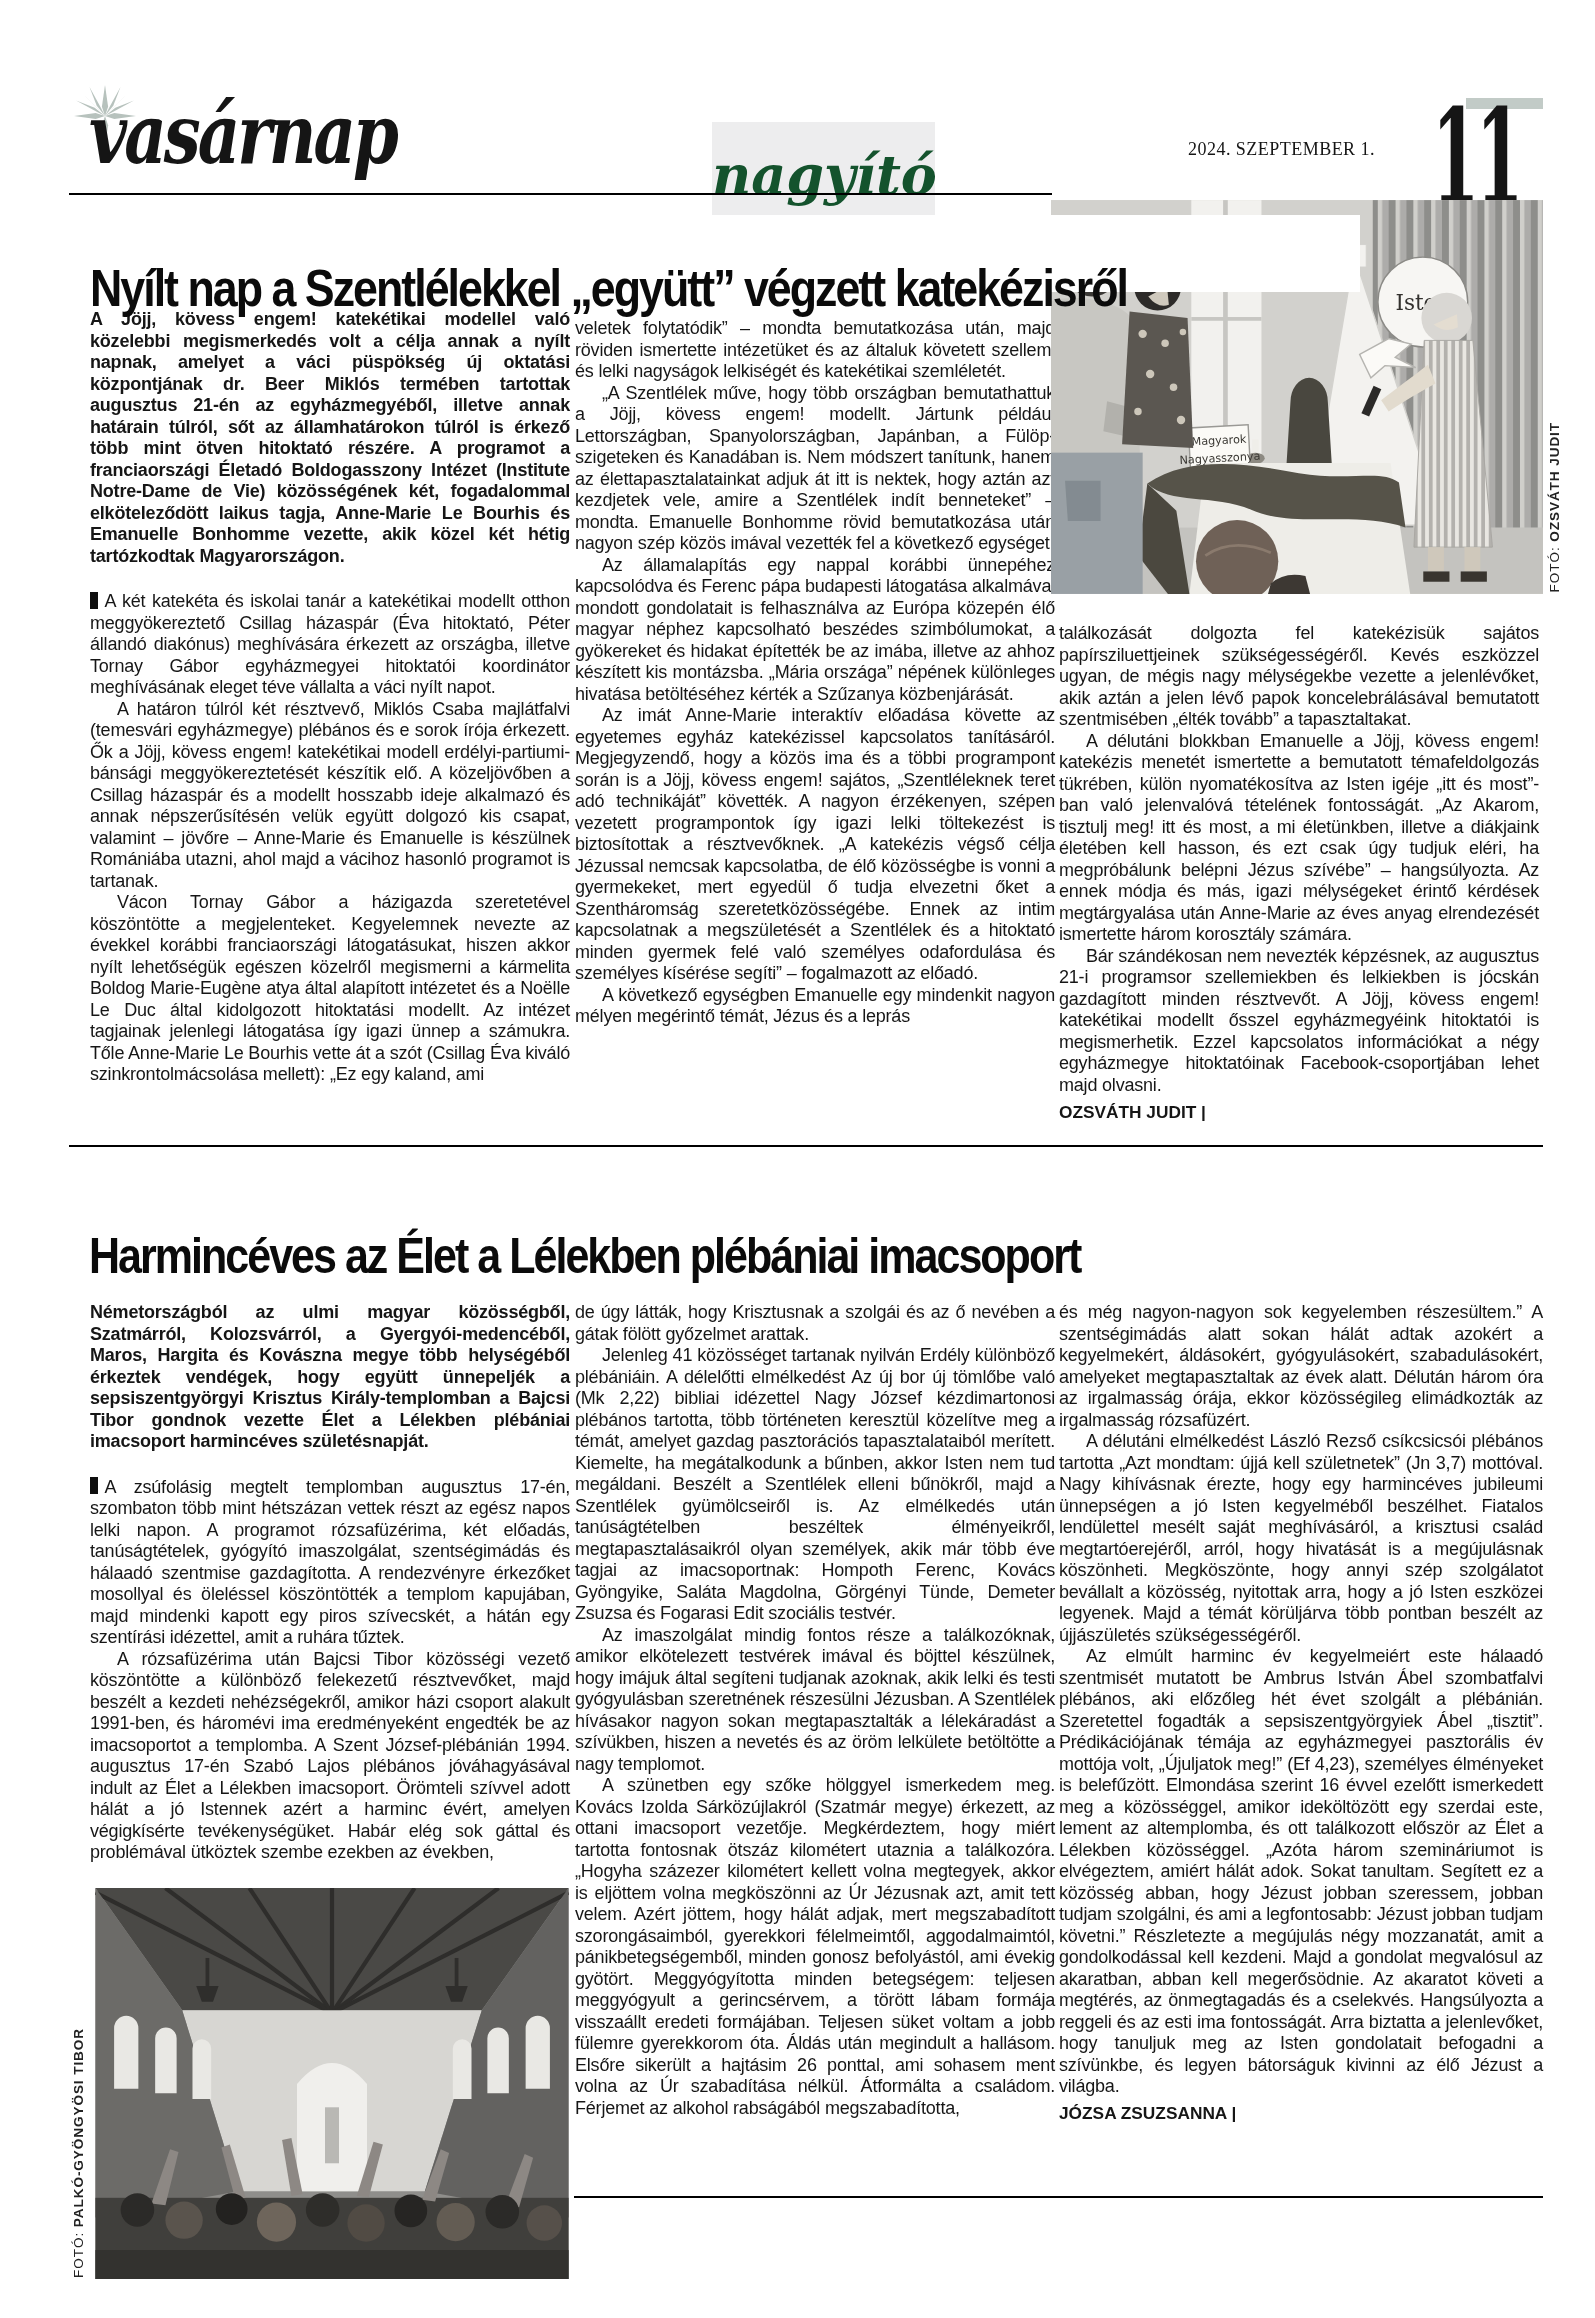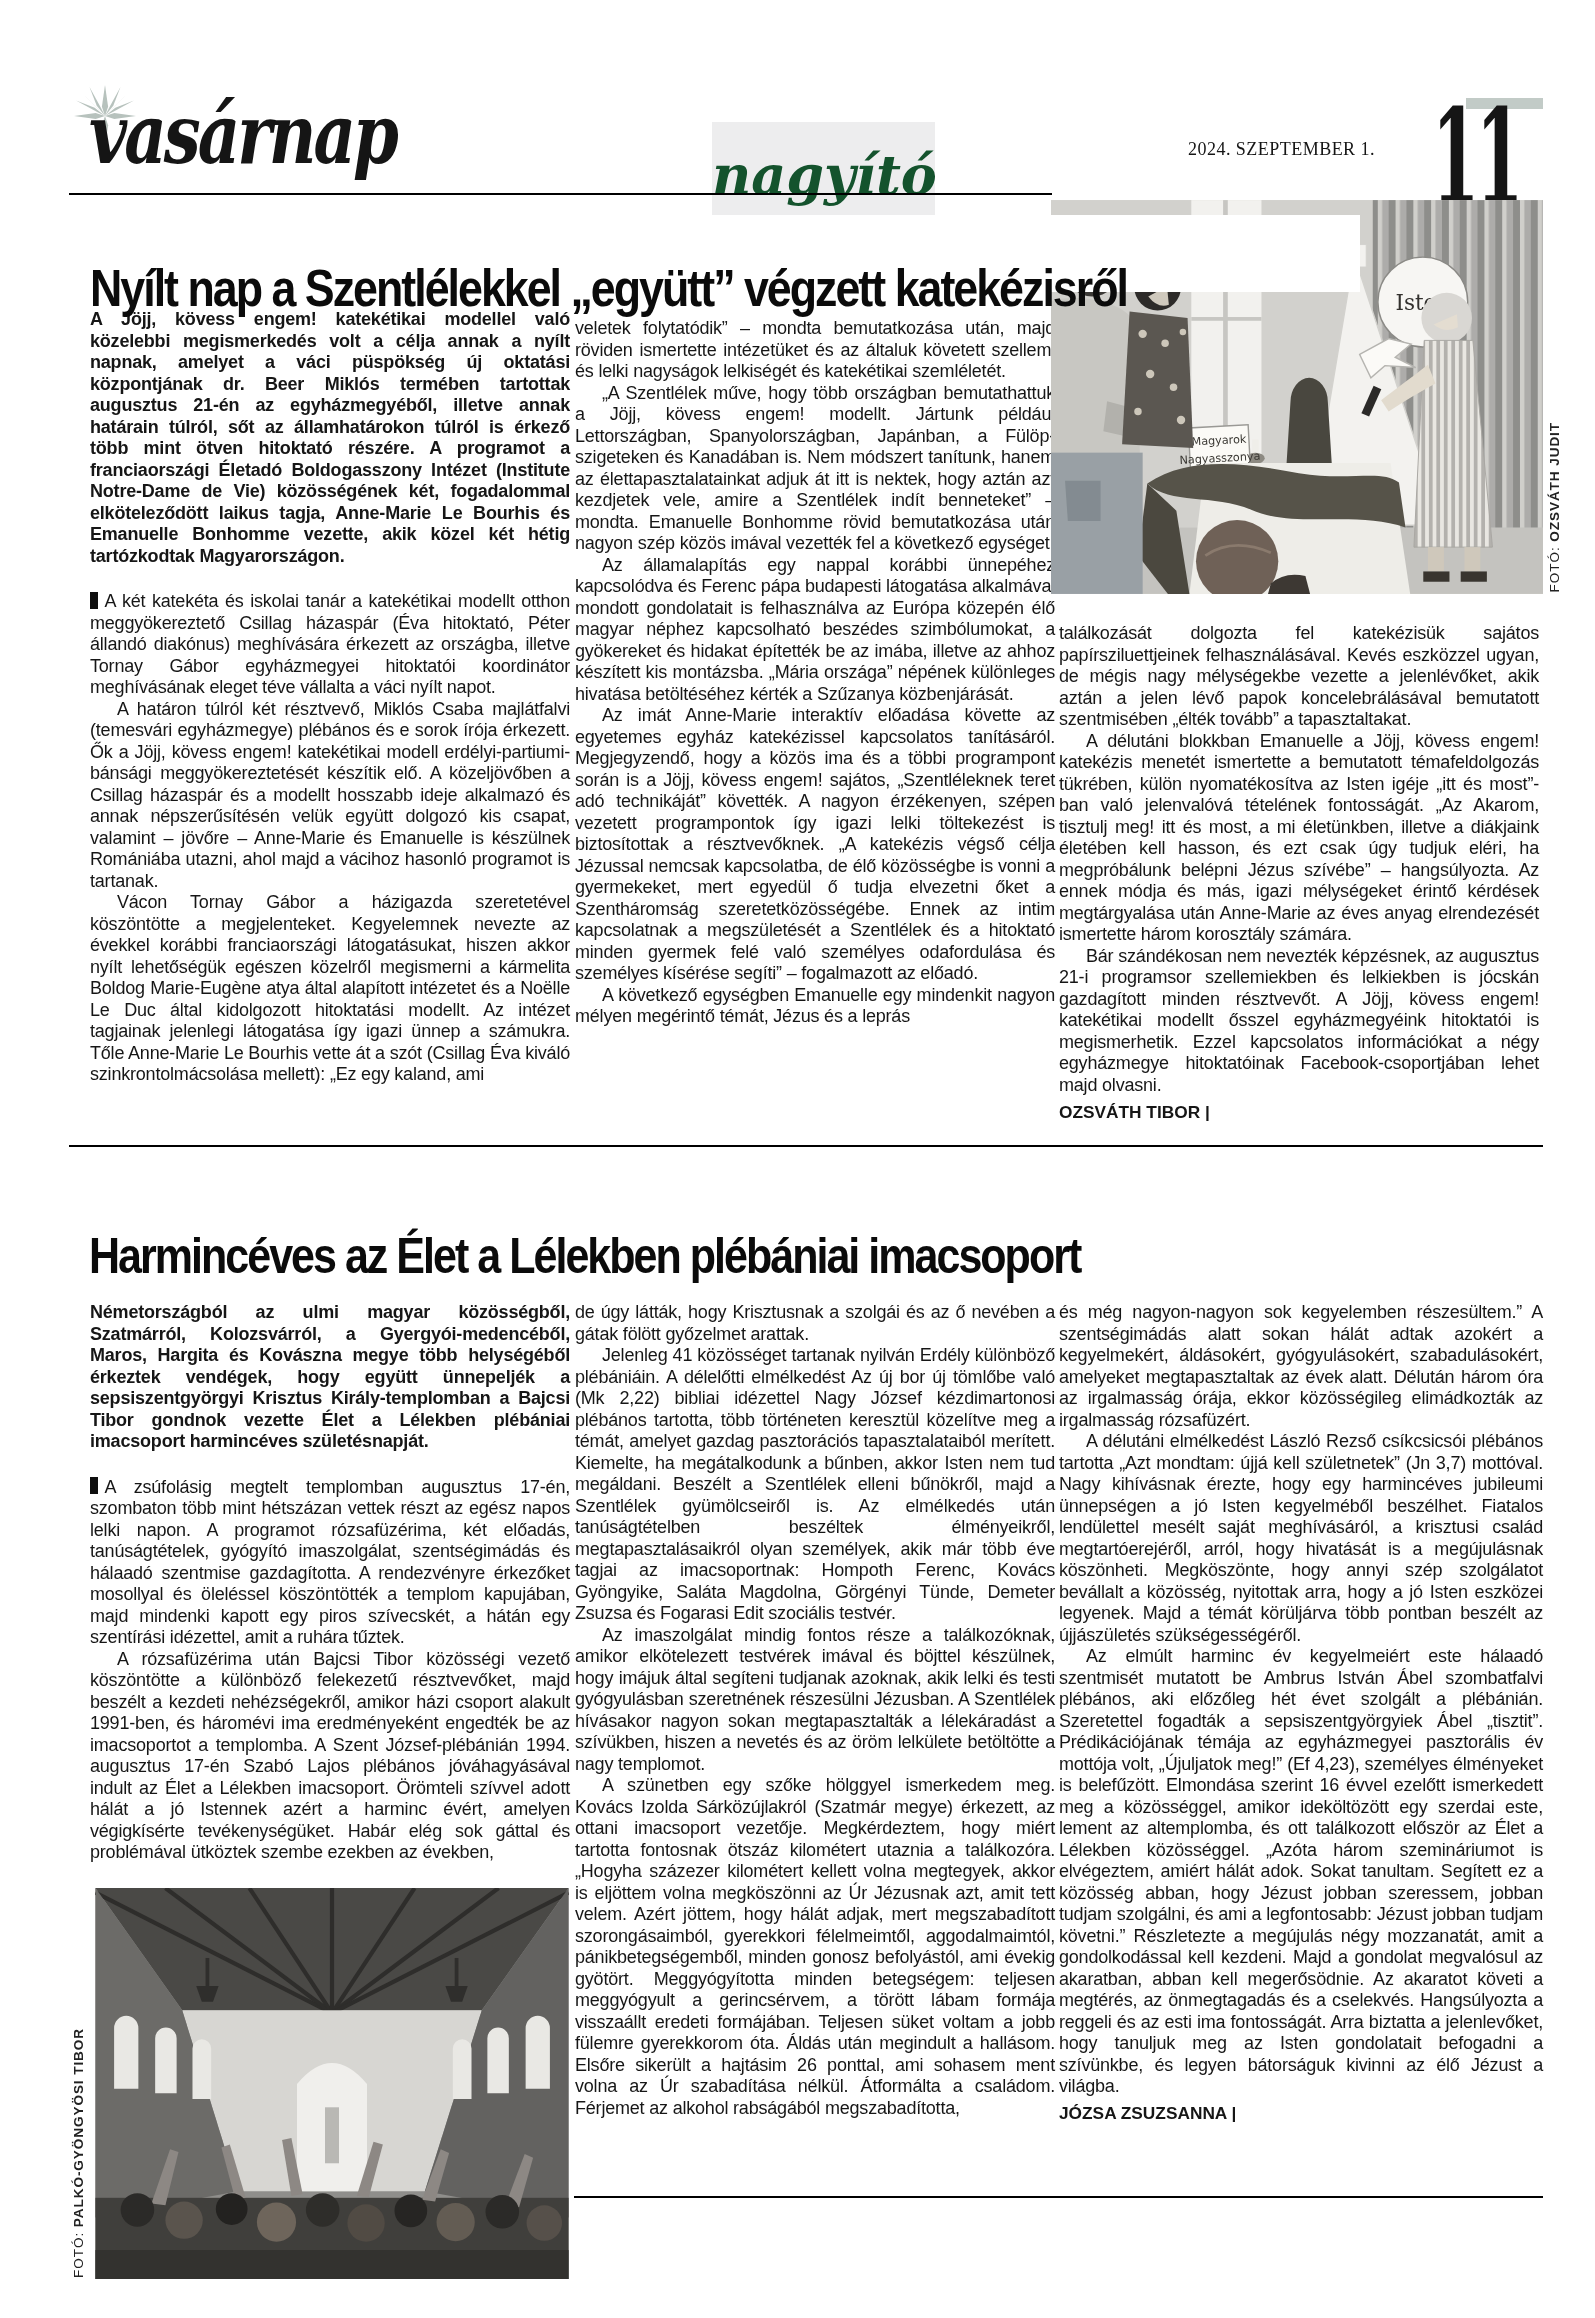--- a/index.html
+++ b/index.html
@@ -198,25 +198,25 @@
     <div>
         <p class="para cont">veletek folytatódik” – mondta bemutatkozása után, majd röviden ismertette intézetüket és az általuk követett szellemi és lelki nagyságok lelkiségét és katekétikai szemléletét.</p>
         <p class="para indent">„A Szentlélek műve, hogy több országban bemutathattuk a Jöjj, kövess engem! modellt. Jártunk például Lettországban, Spanyolországban, Japánban, a Fülöp-szigeteken és Kanadában is. Nem módszert tanítunk, hanem az élettapasztalatainkat adjuk át itt is nektek, hogy aztán azt kezdjetek vele, amire a Szentlélek indít benneteket” – mondta. Emanuelle Bonhomme rövid bemutatkozása után nagyon szép közös imával vezették fel a következő egységet.</p>
         <p class="para indent">Az államalapítás egy nappal korábbi ünnepéhez kapcsolódva és Ferenc pápa budapesti látogatása alkalmával mondott gondolatait is felhasználva az Európa közepén élő magyar néphez kapcsolható beszédes szimbólumokat, a gyökereket és hidakat építették be az imába, illetve az ahhoz készített kis montázsba. „Mária országa” népének különleges hivatása betöltéséhez kérték a Szűzanya közbenjárását.</p>
         <p class="para indent">Az imát Anne-Marie interaktív előadása követte az egyetemes egyház katekézissel kapcsolatos tanításáról. Megjegyzendő, hogy a közös ima és a többi programpont során is a Jöjj, kövess engem! sajátos, „Szentléleknek teret adó technikáját” követték. A nagyon érzékenyen, szépen vezetett programpontok így igazi lelki töltekezést is biztosítottak a résztvevőknek. „A katekézis végső célja Jézussal nemcsak kapcsolatba, de élő közösségbe is vonni a gyermekeket, mert egyedül ő tudja elvezetni őket a Szentháromság szeretetközösségébe. Ennek az intim kapcsolatnak a megszületését a Szentlélek és a hitoktató minden gyermek felé való személyes odafordulása és személyes kísérése segíti” – fogalmazott az előadó.</p>
         <p class="para indent">A következő egységben Emanuelle egy mindenkit nagyon mélyen megérintő témát, Jézus és a leprás</p>
       </div>
   </div>
   <div class="col a1c3">
     <div>
-        <p class="para cont">találkozását dolgozta fel katekézisük sajátos papírsziluettjeinek felhasználásával. Kevés eszközzel ugyan, de mégis nagy mélységekbe vezette a jelenlévőket, akik aztán a jelen lévő papok koncelebrálásával bemutatott szentmisében „élték tovább” a tapasztaltakat.</p>
+        <p class="para cont">találkozását dolgozta fel katekézisük sajátos papírsziluettjeinek szükségességéről. Kevés eszközzel ugyan, de mégis nagy mélységekbe vezette a jelenlévőket, akik aztán a jelen lévő papok koncelebrálásával bemutatott szentmisében „élték tovább” a tapasztaltakat.</p>
         <p class="para indent">A délutáni blokkban Emanuelle a Jöjj, kövess engem! katekézis menetét ismertette a bemutatott témafeldolgozás tükrében, külön nyomatékosítva az Isten igéje „itt és most”-ban való jelenvalóvá tételének fontosságát. „Az Akarom, tisztulj meg! itt és most, a mi életünkben, illetve a diákjaink életében kell hasson, és ezt csak úgy tudjuk eléri, ha megpróbálunk belépni Jézus szívébe” – hangsúlyozta. Az ennek módja és más, igazi mélységeket érintő kérdések megtárgyalása után Anne-Marie az éves anyag elrendezését ismertette három korosztály számára.</p>
         <p class="para indent">Bár szándékosan nem nevezték képzésnek, az augusztus 21-i programsor szellemiekben és lelkiekben is jócskán gazdagított minden résztvevőt. A Jöjj, kövess engem! katekétikai modellt ősszel egyházmegyéink hitoktatói is megismerhetik. Ezzel kapcsolatos információkat a négy egyházmegye hitoktatóinak Facebook-csoportjában lehet majd olvasni.</p>
       </div>
-    <div class="byline">OZSVÁTH TIBOR |</div>
+    <div class="byline">OZSVÁTH JUDIT |</div>
   </div>
 
   <div class="article-divider"></div>
 
   <h1 class="headline2">Harmincéves az Élet a Lélekben plébániai imacsoport</h1>
 
   <div class="col a2c1">
     <div>
         <p class="para lead">Németországból az ulmi magyar közösségből, Szatmárról, Kolozsvárról, a Gyergyói-medencéből, Maros, Hargita és Kovászna megye több helységéből érkeztek vendégek, hogy együtt ünnepeljék a sepsiszentgyörgyi Krisztus Király-templomban a Bajcsi Tibor gondnok vezette Élet a Lélekben plébániai imacsoport harmincéves születésnapját.</p>
         <p class="para marker"><span class="sqmark"></span>A zsúfolásig megtelt templomban augusztus 17-én, szombaton több mint hétszázan vettek részt az egész napos lelki napon. A programot rózsafüzérima, két előadás, tanúságtételek, gyógyító imaszolgálat, szentségimádás és hálaadó szentmise gazdagította. A rendezvényre érkezőket mosollyal és öleléssel köszöntötték a templom kapujában, majd mindenki kapott egy piros szívecskét, a hátán egy szentírási idézettel, amit a ruhára tűztek.</p>

